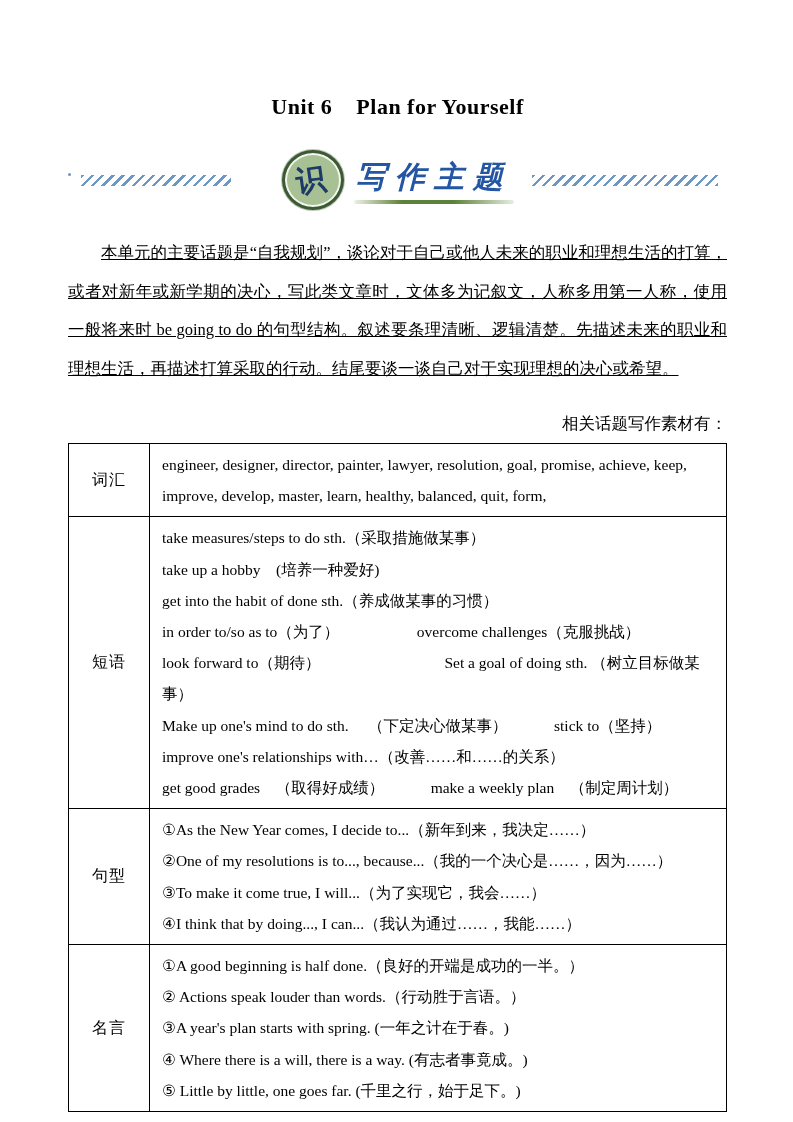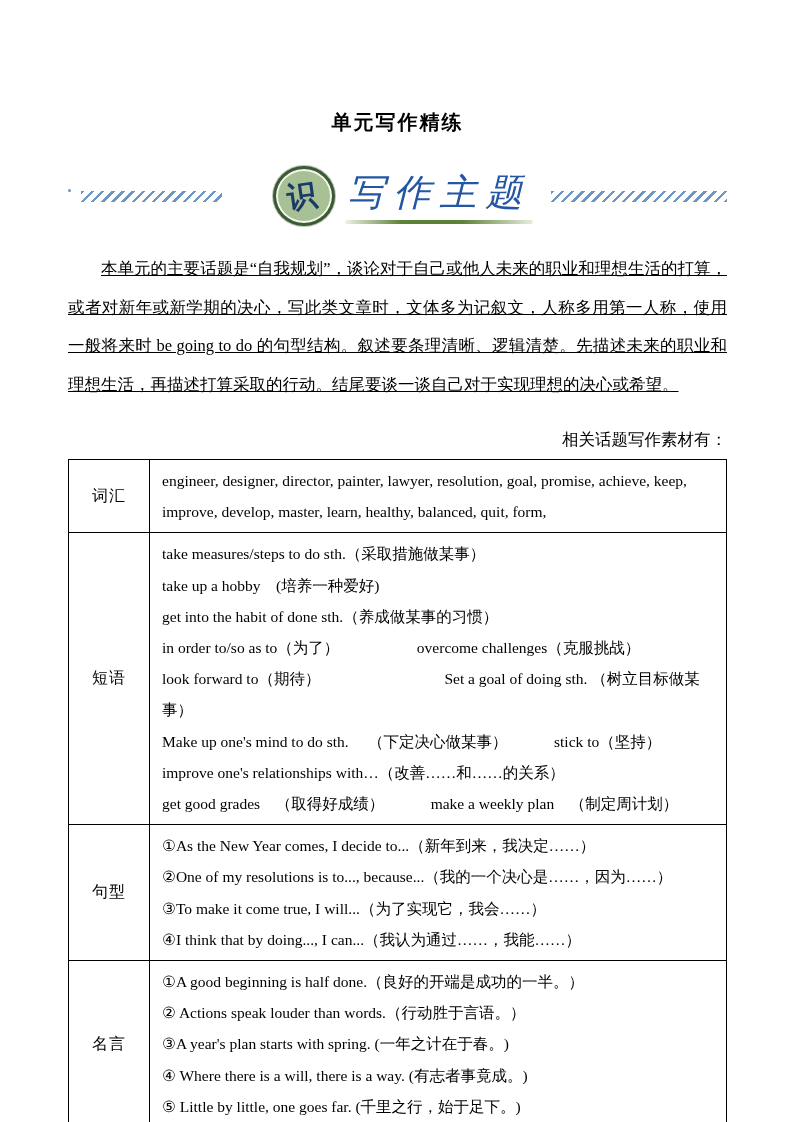--- a/index.html
+++ b/index.html
@@ -84,22 +84,22 @@
     color: var(--seal-char-navy, #1c3a66);
     transform: rotate(-8deg) translateX(-2px);
     font-family: "Liberation Serif", "DejaVu Serif", serif;
   }
   .banner-label-wrap {
     position: relative;
     margin-left: 8px;
     padding: 0 4px 6px 4px;
   }
   .banner-label {
-    font-size: 37px;
-    font-weight: normal;
+    font-size: 30px;
+    font-weight: bold;
     color: var(--banner-blue, #2456a4);
     letter-spacing: 9px;
     font-style: italic;
     white-space: nowrap;
   }
   .banner-underline {
     position: absolute;
     left: 2px;
     right: 2px;
     bottom: 0px;
@@ -149,21 +149,21 @@
     font-size: 15.5px;
     line-height: 31.2px;
     white-space: pre-wrap;
   }
 </style>
 </head>
 <body>
 
 <div class="page">
 
-  <h2 class="title-zh">单元写作精练</h2>
+  <h1 class="title-en">Unit 6    Plan for Yourself</h1>
 
   <div class="banner">
     <span class="hatch-dot"></span>
     <span class="hatch hatch-left"></span>
     <span class="seal">
       <span class="seal-char">识</span>
     </span>
     <span class="banner-label-wrap">
       <span class="banner-label">写作主题</span>
       <span class="banner-underline"></span>

